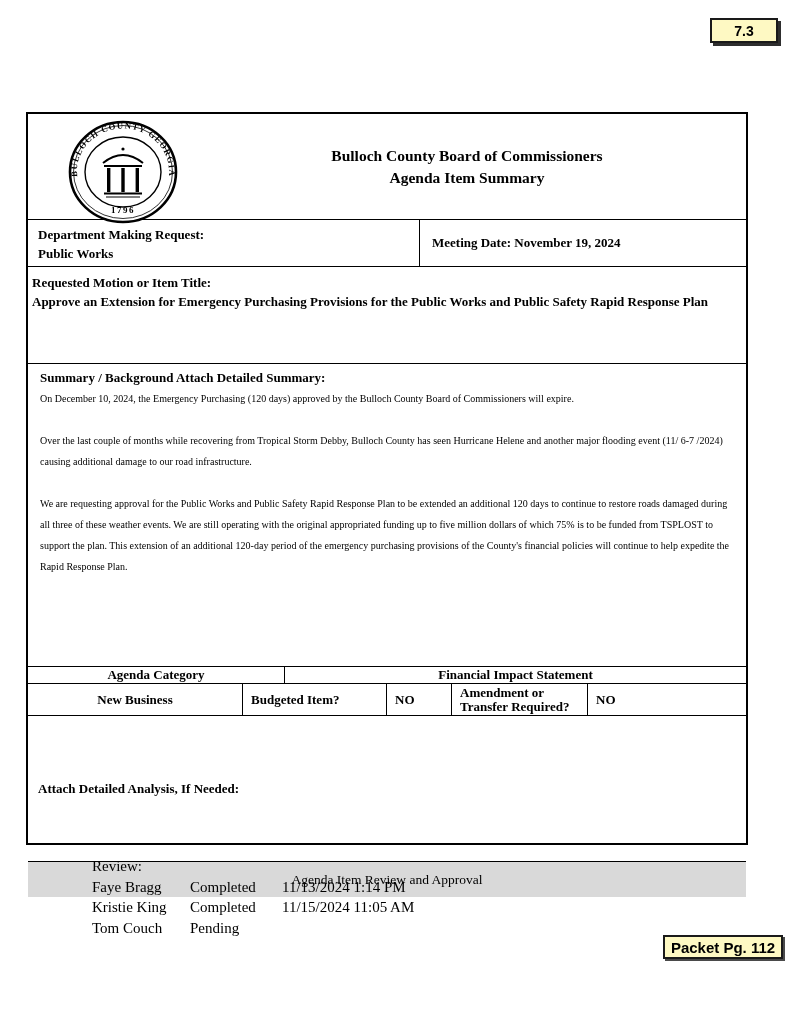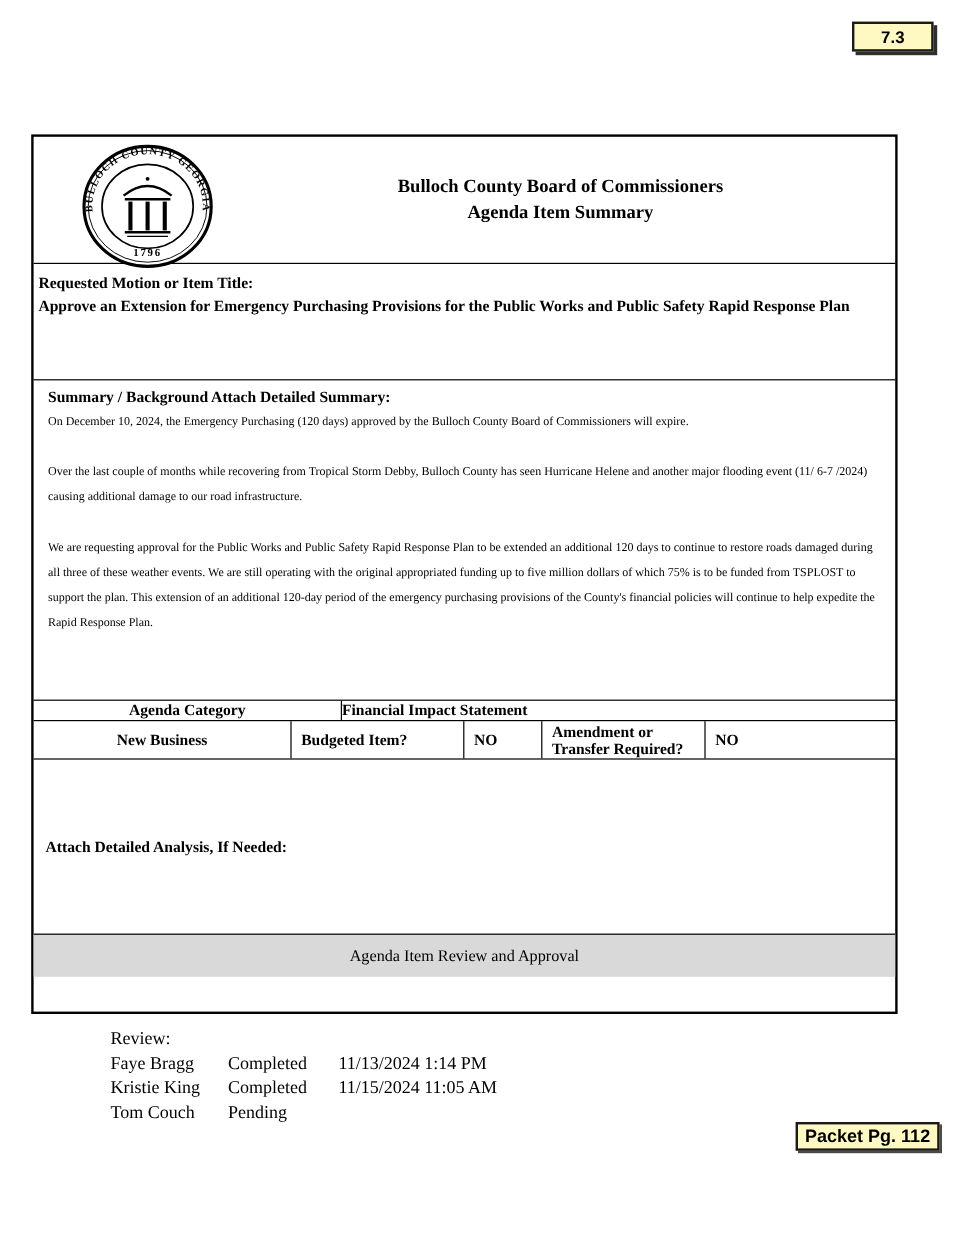--- a/index.html
+++ b/index.html
@@ -26,23 +26,23 @@
   .row-dept { height:47px; display:flex; }
   .cell-dept { width:392px; border-right:1.5px solid #000; padding:5px 10px; font-weight:bold; font-size:13px; line-height:19px; }
   .cell-meeting { flex:1; display:flex; align-items:center; padding-left:12px; font-weight:bold; font-size:13px; }
 
   .row-motion { height:97px; padding:6px 4px; font-weight:bold; font-size:13px; line-height:19px; }
 
   .row-summary { height:267px; padding:4px 8px 0 12px; }
   .summary-label { font-weight:bold; font-size:13px; line-height:20px; }
   .row-summary p { font-size:10px; line-height:21px; margin-bottom:21px; }
 
-  .row-cat-head { height:17px; display:flex; font-weight:bold; font-size:13px; }
+  .row-cat-head { height:17px; display:flex; font-weight:bold; font-size:13px;margin-top:36px; }
   .row-cat-head .c1 { width:257px; border-right:1.5px solid #000; display:flex; align-items:center; justify-content:center; }
-  .row-cat-head .c2 { flex:1; display:flex; align-items:center; justify-content:flex-start; }
+  .row-cat-head .c2 { flex:1; display:flex; align-items:center; justify-content:center; }
 
   .row-cat-data { height:32px; display:flex; font-weight:bold; font-size:13px; }
   .row-cat-data > div { border-right:1.5px solid #000; display:flex; align-items:center; }
   .row-cat-data > div:last-child { border-right:none; }
   .cd1 { width:215px; justify-content:center; }
   .cd2 { width:144px; padding-left:8px; }
   .cd3 { width:65px;  padding-left:8px; }
   .cd4 { width:136px; padding:1px 4px 1px 8px; line-height:14px; font-size:13px; }
   .cd5 { flex:1; padding-left:8px; }
 
@@ -87,20 +87,29 @@
         <rect x="67.6" y="48" width="3.4" height="24" fill="#000"></rect>
         <path d="M 36,73.5 L 74,73.5" stroke="#000" stroke-width="2"></path>
         <path d="M 38,77 L 72,77" stroke="#000" stroke-width="1.2"></path>
       </svg>
       <div class="title-block">
         <div>Bulloch County Board of Commissioners</div>
         <div>Agenda Item Summary</div>
       </div>
     </div>
 
+    <div class="row row-dept">
+      <div class="cell-dept">
+        <div>Department Making Request:</div>
+        <div>Public Works</div>
+      </div>
+      <div class="cell-meeting">
+        <span>Meeting Date: November 19, 2024</span>
+      </div>
+    </div>
 
     <div class="row row-motion">
       <div>Requested Motion or Item Title:</div>
       <div>Approve an Extension for Emergency Purchasing Provisions for the Public Works and Public Safety Rapid Response Plan</div>
     </div>
 
     <div class="row row-summary">
       <div class="summary-label">Summary / Background Attach Detailed Summary:</div>
       <p>On December 10, 2024, the Emergency Purchasing (120 days) approved by the Bulloch County Board of Commissioners will expire.</p>
       <p>Over the last couple of months while recovering from Tropical Storm Debby, Bulloch County has seen Hurricane Helene and another major flooding event (11/ 6-7 /2024) causing additional damage to our road infrastructure.</p>

